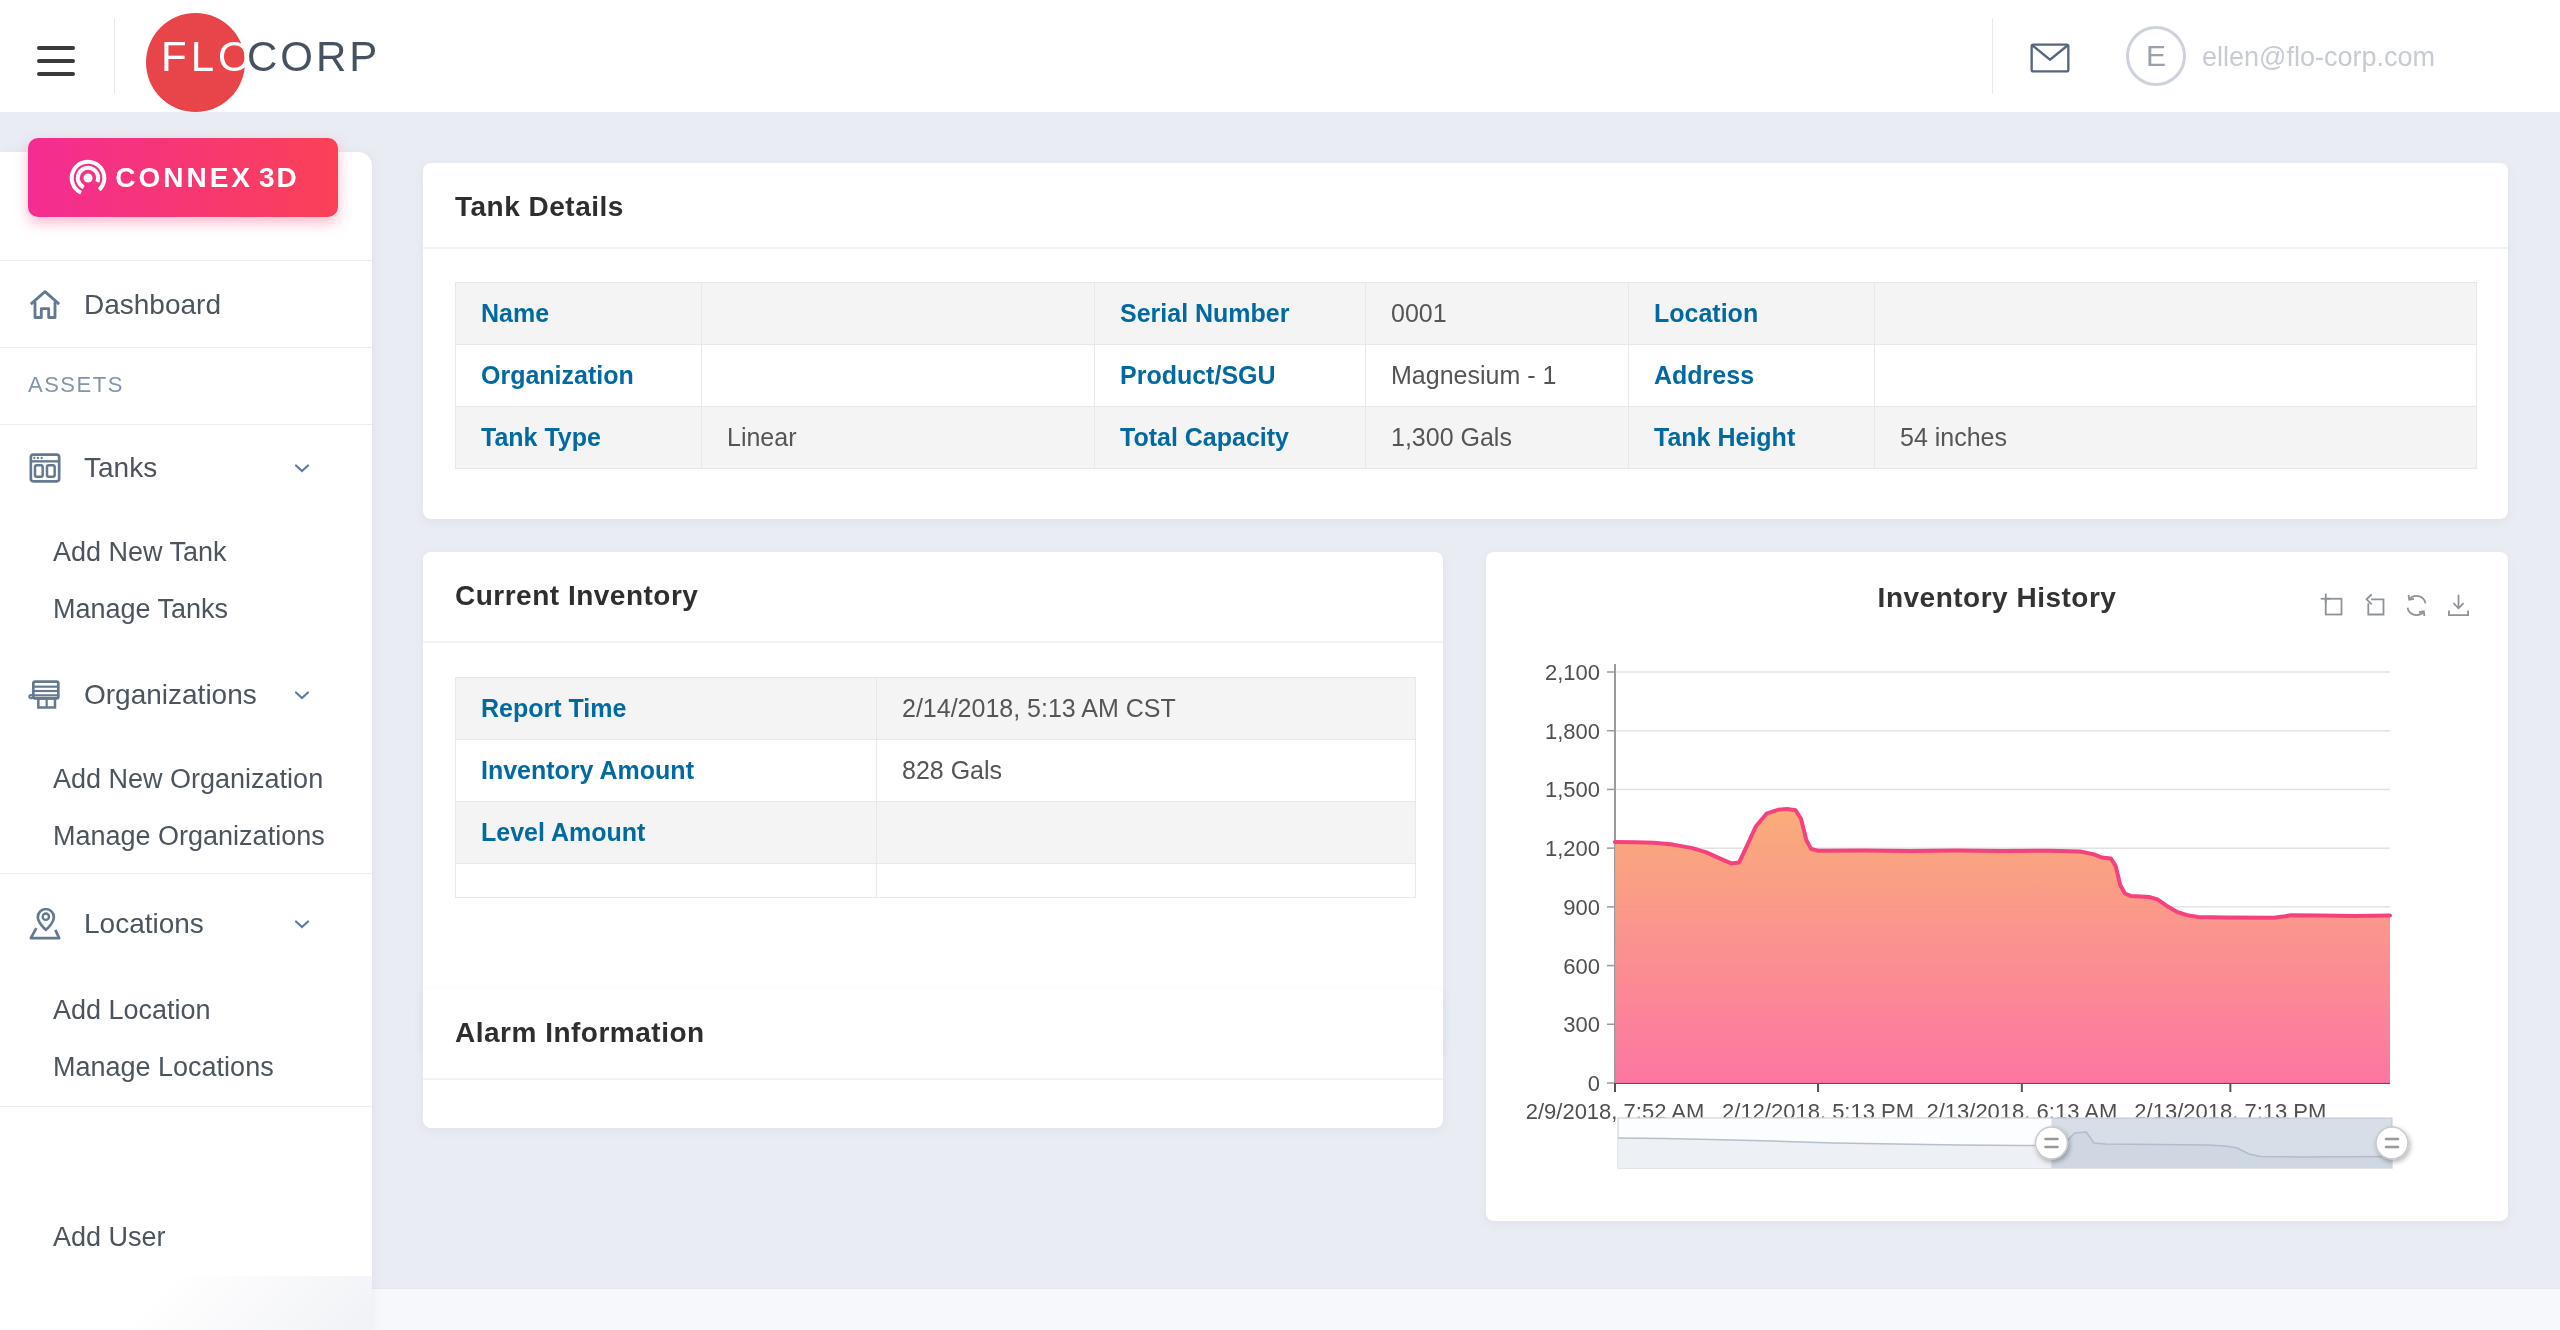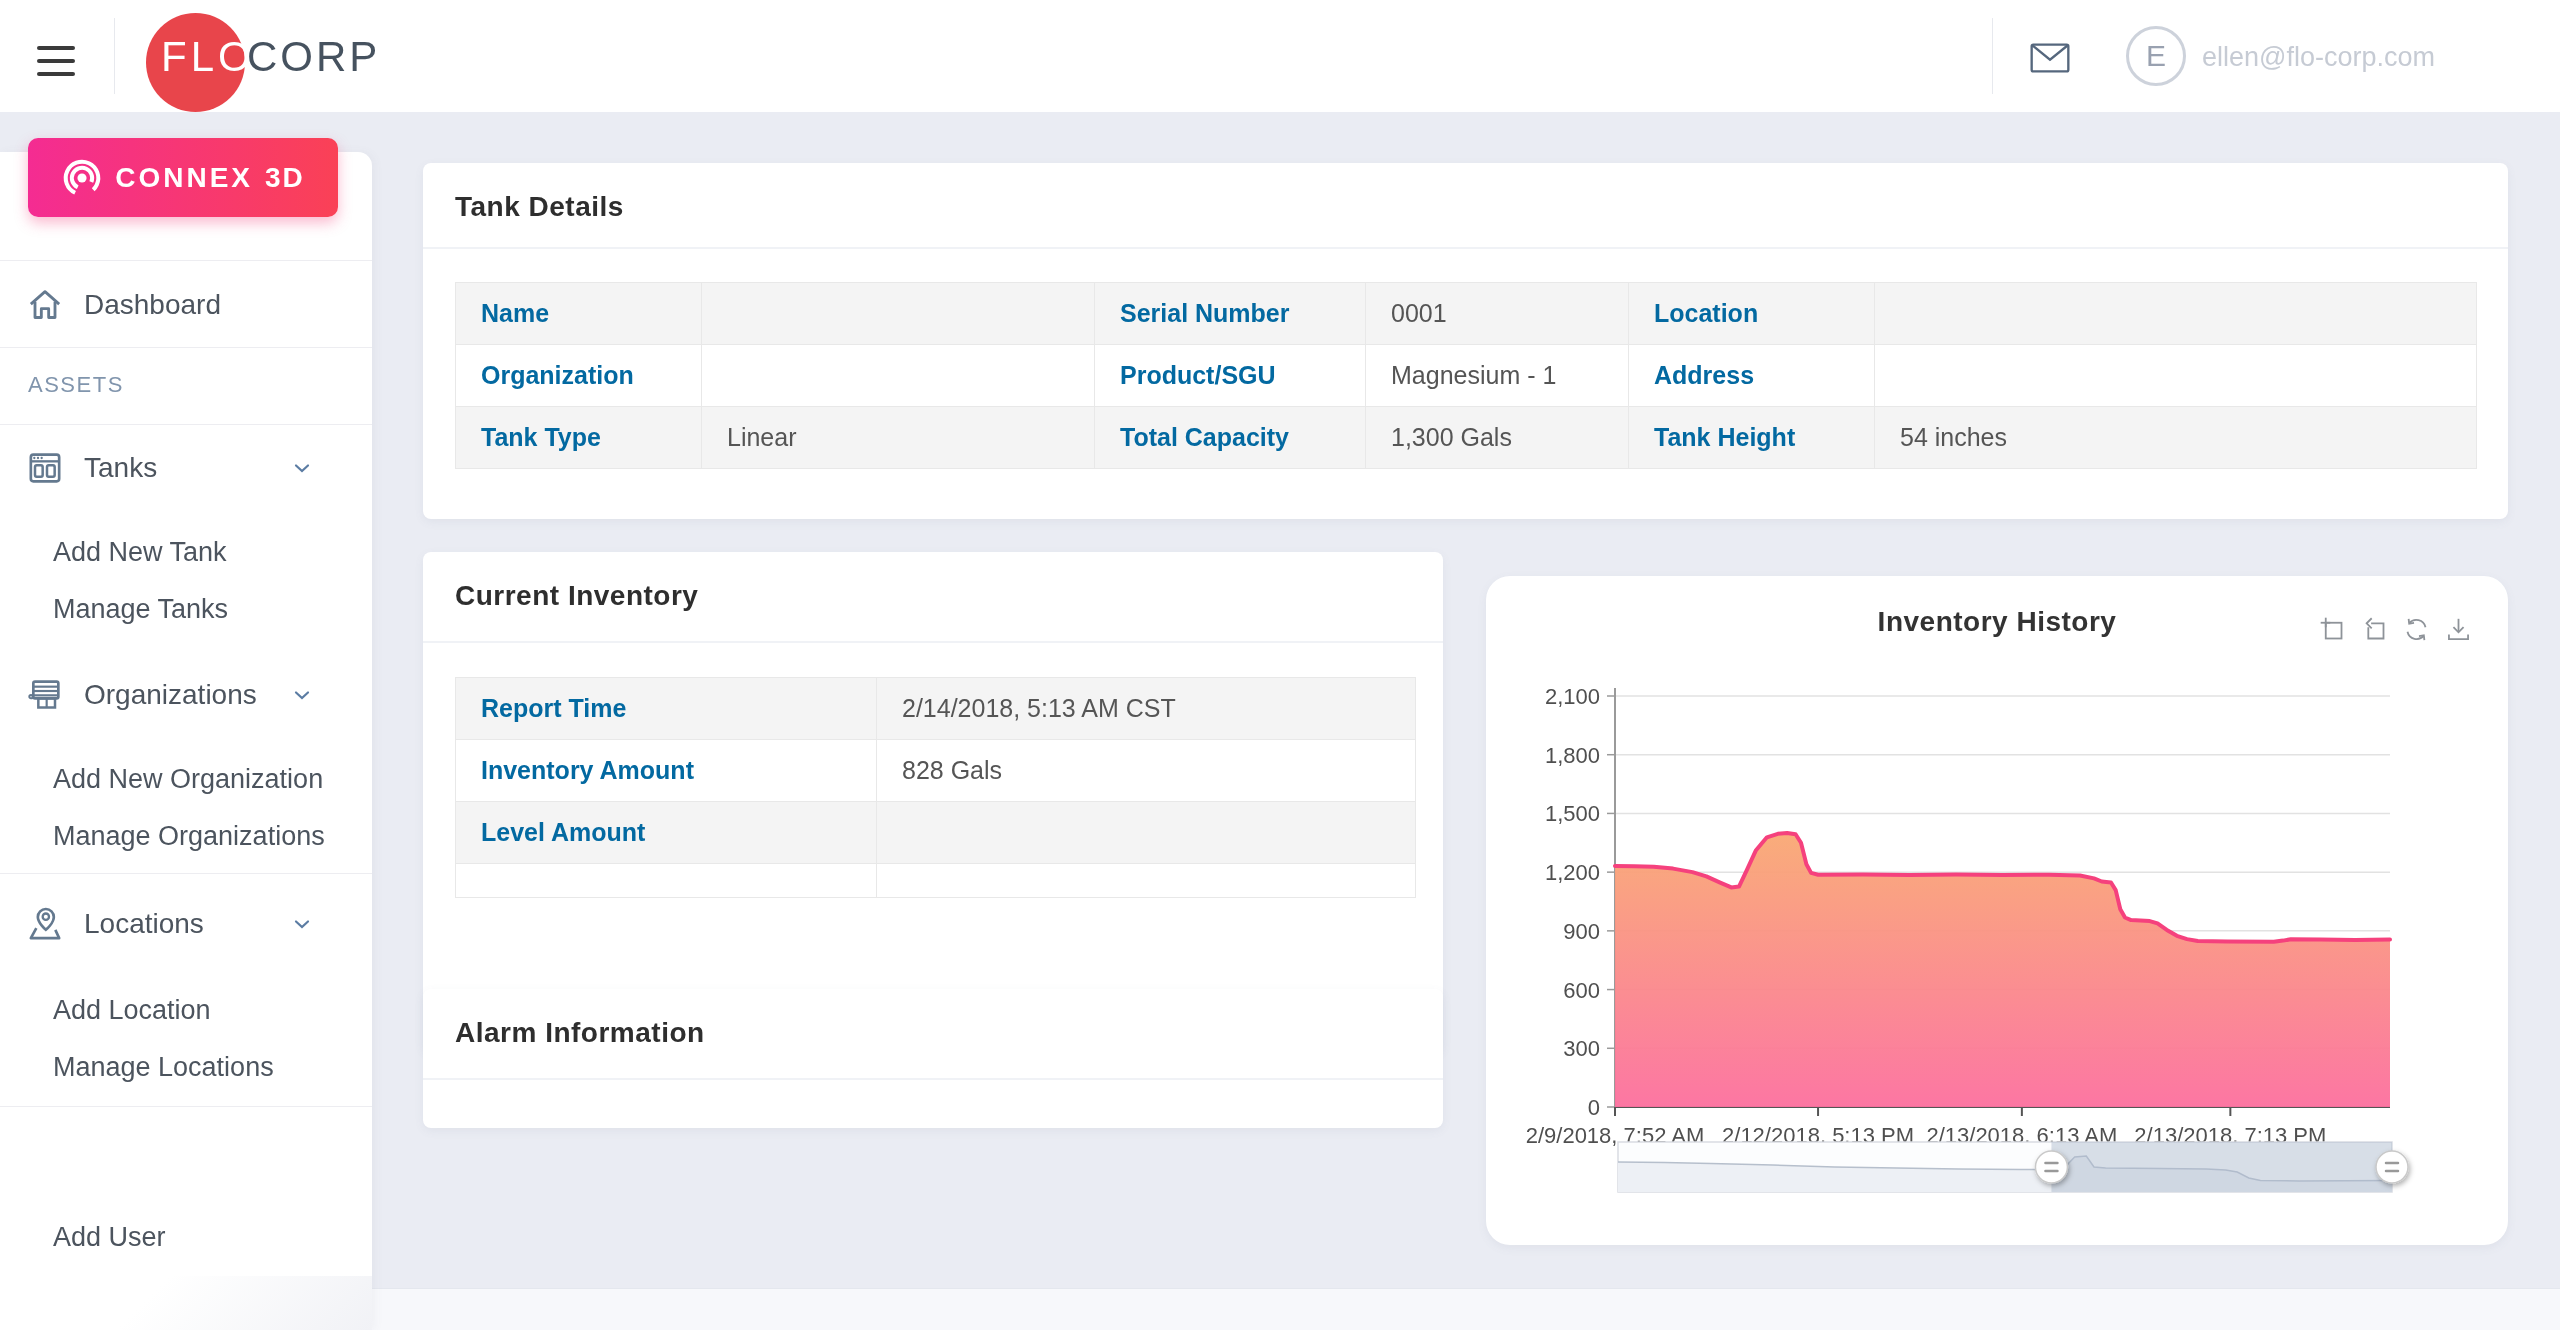--- a/index.html
+++ b/index.html
@@ -20,21 +20,21 @@
   .avatar{position:absolute;left:2126px;top:26px;width:60px;height:60px;border:3px solid #cdd2db;border-radius:50%;
           color:#99a1b0;font-size:30px;display:flex;align-items:center;justify-content:center;}
   .user-email{position:absolute;left:2202px;top:42px;font-size:27px;color:#c6cbd4;}
 
   
   .sidebar{position:absolute;left:0;top:152px;width:372px;height:1178px;background:#ffffff;
            border-radius:0 14px 0 0;box-shadow:3px 0 10px rgba(90,100,120,0.05);z-index:20;}
   .connex-btn{position:absolute;left:28px;top:-14px;width:310px;height:79px;border-radius:10px;
               background:linear-gradient(90deg,#f42c92 0%,#fa4156 100%);
               box-shadow:0 6px 14px rgba(244,60,120,0.35);display:flex;align-items:center;justify-content:center;
-              gap:12px;color:#fff;cursor:pointer;}
+              gap:6px;color:#fff;cursor:pointer;}
   .connex-btn .c-label{font-size:28px;font-weight:700;letter-spacing:3px;}
   .connex-btn .c-badge{font-size:28px;font-weight:600;letter-spacing:2px;}
   .side-divider{position:absolute;left:0;width:372px;height:1px;background:#ededf1;}
   .side-row{position:absolute;left:0;width:340px;height:56px;display:flex;align-items:center;cursor:pointer;}
   .side-row .s-icon{position:absolute;left:25px;width:40px;height:40px;}
   .side-row .s-label{position:absolute;left:84px;font-size:28px;color:#4c545e;}
   .side-row .s-chevron{position:absolute;right:26px;width:24px;height:24px;}
   .side-sub{position:absolute;left:0;width:408px;height:50px;display:flex;align-items:center;cursor:pointer;}
   .side-sub .s-label{position:absolute;left:53px;font-size:27px;color:#4c545e;}
   .assets-label{position:absolute;left:28px;font-size:22px;letter-spacing:1.5px;color:#8195ad;}
@@ -259,21 +259,21 @@
       </tr>
     </tbody>
       </table>
   </div>
 
   <div class="card" style="left:423px;top:989px;width:1020px;height:139px;">
     <div class="card-title">Alarm Information</div>
     <div class="card-hr" style="top:89px;"></div>
   </div>
 
-  <div class="card" style="left:1486px;top:576px;width:1022px;height:669px;border-radius:24px;">
+  <div class="card" style="left:1486px;top:552px;width:1022px;height:669px;">
     <div class="chart-title">Inventory History</div>
     <div class="chart-toolbar">
       <svg class="t-icon" viewBox="0 0 24 24">
         <rect x="6" y="6" width="14" height="14" fill="none" stroke="#8e9399" stroke-width="1.6"></rect>
         <line x1="1.5" y1="6" x2="10" y2="6" stroke="#8e9399" stroke-width="1.6"></line>
         <line x1="6" y1="1.5" x2="6" y2="10" stroke="#8e9399" stroke-width="1.6"></line>
       </svg>
       <svg class="t-icon" viewBox="0 0 24 24">
         <path d="M9 6.5 H20 V20 H6.5 V10" fill="none" stroke="#8e9399" stroke-width="1.6"></path>
         <polyline points="9.5,2 5,6.5 9.5,11" fill="none" stroke="#8e9399" stroke-width="1.6"></polyline>

